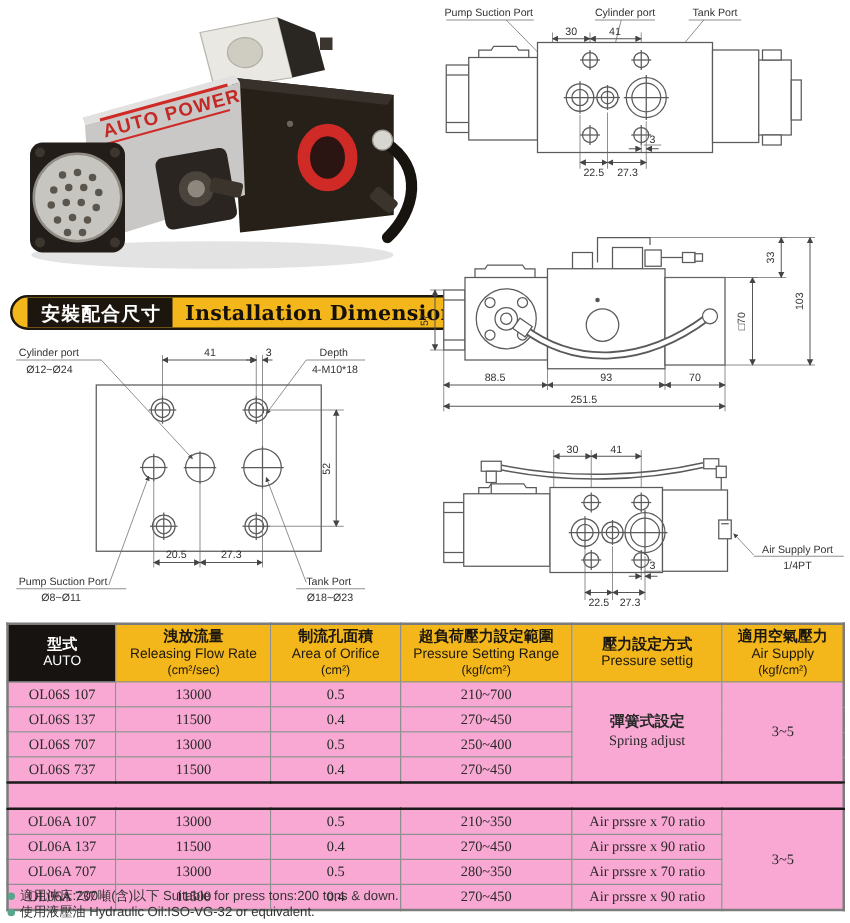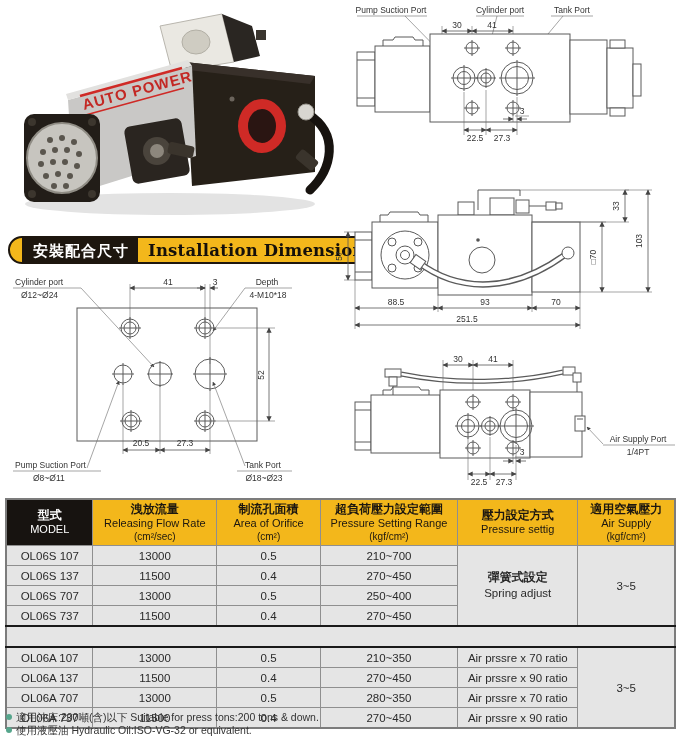--- a/index.html
+++ b/index.html
@@ -25,21 +25,21 @@
   
   .spec-table{position:absolute;left:5px;top:498px;width:671px;border-collapse:collapse;
               font-size:11.5px;table-layout:fixed;}
   .spec-table th,.spec-table td{border:1px solid #8f8f8f;text-align:center;vertical-align:middle;padding:0 2px;}
   .spec-table{border:2px solid #7c7c7c;}
   .spec-table thead th{background:#F3B71B;color:#1c1710;font-weight:normal;height:45px;line-height:1.25;}
   .spec-table thead th.model-h{background:#171310;color:#fff;}
   .h-zh{font-weight:bold;font-size:12px;display:block;}
   .h-en{font-size:11px;display:block;}
   .h-unit{font-size:10px;display:block;}
-  .spec-table tbody td{height:19px;color:#2a2a2a;background:#e5e5e5;}
+  .spec-table tbody td{height:19px;color:#2a2a2a;background:#f9a8d4;font-family:Liberation Serif, serif;}
   .sep-row td{height:9px;background:#F3B71B;border-left:none;border-right:none;
               border-top:2px solid #1a1a1a;border-bottom:2px solid #1a1a1a;padding:0;}
   .merge{line-height:1.3;}
 
   
   .notes{position:absolute;left:6px;top:711px;font-size:10.5px;color:#333;line-height:12.5px;text-align:center;}
   .note{display:flex;align-items:center;gap:4px;}
   .bullet{width:6px;height:6px;border-radius:50%;background:#56A58C;display:inline-block;flex:0 0 auto;}
 </style>
 </head>
@@ -444,21 +444,21 @@
         <col style="width:18.5%">
         <col style="width:15.5%">
       <col style="width:20.5%">
         <col style="width:18%">
         <col style="width:14.5%">
     </colgroup>
     <thead>
       <tr>
         <th class="model-h">
           <span class="h-zh">型式</span>
-          <span class="h-en">MODEL</span>
+          <span class="h-en">AUTO</span>
         </th>
         <th>
           <span class="h-zh">洩放流量</span>
           <span class="h-en">Releasing Flow Rate</span>
           <span class="h-unit">(cm²/sec)</span>
         </th>
         <th>
           <span class="h-zh">制流孔面積</span>
           <span class="h-en">Area of Orifice</span>
           <span class="h-unit">(cm²)</span>

